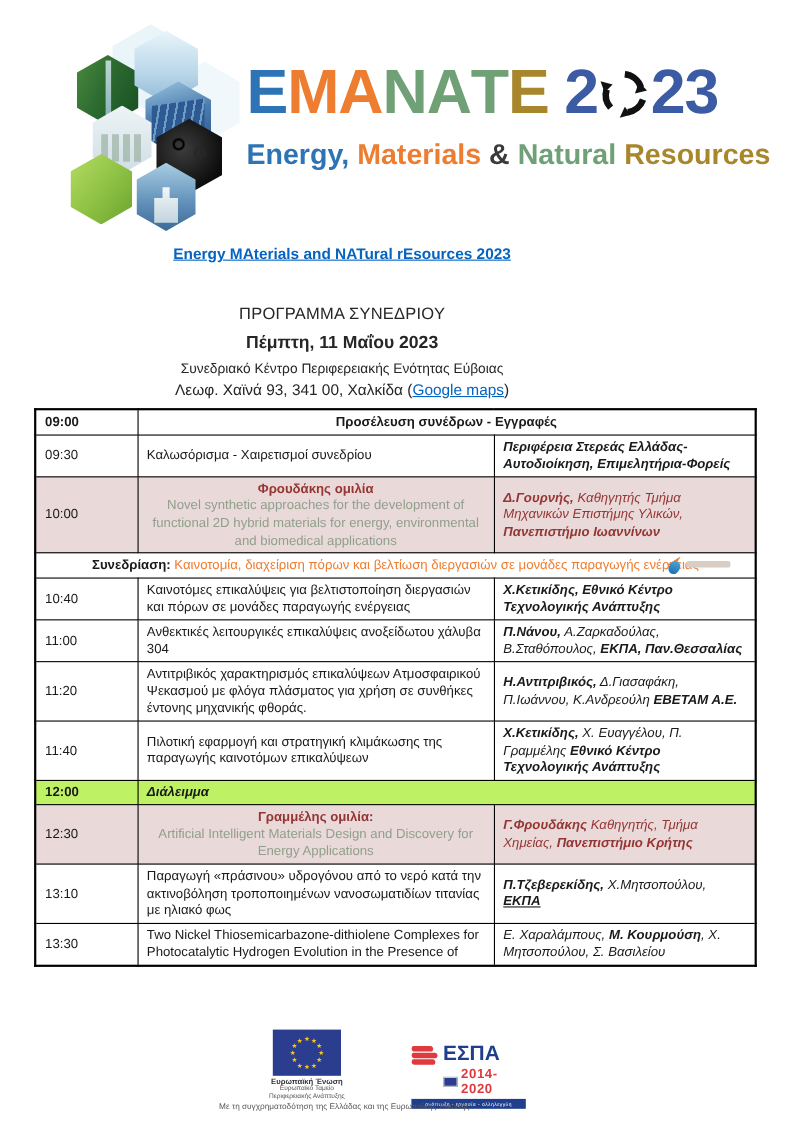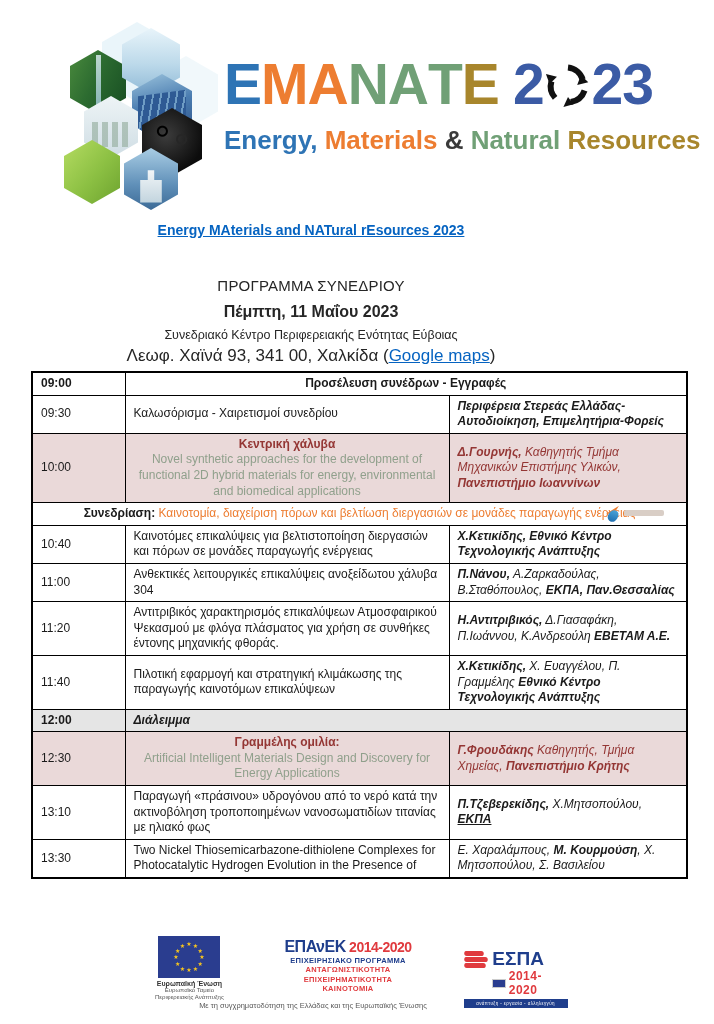--- a/index.html
+++ b/index.html
@@ -31,21 +31,21 @@
   .recycle-wrap { display:inline-block; width:46px; height:50px; margin:0 1px; }
   .logo-subtitle { font-size:26px; font-weight:bold; margin-top:12px; white-space:nowrap; letter-spacing:0px; }
 
   
   .center-line { position:absolute; left:0; width:622px; text-align:center; color:#262626; }
   .main-link-line { top:222px; font-size:14px; font-weight:bold; }
   a.doc-link { color:#0563c1; text-decoration:underline; cursor:pointer; }
   .program-title { top:277px; font-size:15px; letter-spacing:.2px; }
   .date-title { top:303px; font-size:16px; font-weight:bold; }
   .venue-1 { top:328px; font-size:12.5px; }
-  .venue-2 { top:346px; font-size:17px; }
+  .venue-2 { top:346px; font-size:14px; }
 
   
   table.schedule { position:absolute; top:371px; left:31px; width:655px; border-collapse:collapse; table-layout:fixed; border:2px solid #000; }
   table.schedule td { border:1px solid #000; padding:3px 8px; font-size:12px; line-height:1.3; color:#1a1a1a; vertical-align:middle; }
   td.time-cell { font-size:12px; }
   td.time-cell.bold { font-weight:bold; }
   td.title-cell {}
   td.speakers-cell { font-style:italic; }
   td.center-merged { text-align:center; font-weight:bold; }
   .keynote-label { text-align:center; font-weight:bold; }
@@ -153,21 +153,21 @@
           <td class="center-merged" colspan="2">Προσέλευση συνέδρων - Εγγραφές</td>
         </tr>
         <tr>
           <td class="time-cell">09:30</td>
           <td class="title-cell">Καλωσόρισμα - Χαιρετισμοί συνεδρίου</td>
           <td class="speakers-cell"><span style="font-weight: bold;">Περιφέρεια Στερεάς Ελλάδας-Αυτοδιοίκηση, Επιμελητήρια-Φορείς</span></td>
         </tr>
         <tr style="background: rgb(234, 217, 217);">
           <td class="time-cell">10:00</td>
           <td class="title-cell">
-            <div class="keynote-label" style="color: rgb(148, 54, 52);">Κεντρική χάλυβα</div>
+            <div class="keynote-label" style="color: rgb(148, 54, 52);">Φρουδάκης ομιλία</div>
             <div class="keynote-title" style="color: rgb(144, 160, 140);">Novel synthetic approaches for the development of functional 2D hybrid materials for energy, environmental and biomedical applications</div>
           </td>
           <td class="speakers-cell"><span style="font-weight: bold; color: rgb(148, 54, 52);">Δ.Γουρνής,</span><span style="color: rgb(148, 54, 52);"> Καθηγητής Τμήμα Μηχανικών Επιστήμης Υλικών,</span><span style="font-weight: bold; color: rgb(148, 54, 52);"> Πανεπιστήμιο Ιωαννίνων</span></td>
         </tr>
         <tr>
           <td class="session-cell" colspan="3"><span class="session-label">Συνεδρίαση:</span><span style="color: rgb(237, 125, 49);"> Καινοτομία, διαχείριση πόρων και βελτίωση διεργασιών σε μονάδες παραγωγής ενέργειας</span><div class="session-logo">
               <div class="slogo-swoosh"></div>
               <div class="slogo-drop"></div>
               <div class="slogo-text"></div>
             </div></td>
@@ -185,21 +185,21 @@
         <tr>
           <td class="time-cell">11:20</td>
           <td class="title-cell">Αντιτριβικός χαρακτηρισμός επικαλύψεων Ατμοσφαιρικού Ψεκασμού με φλόγα πλάσματος για χρήση σε συνθήκες έντονης μηχανικής φθοράς.</td>
           <td class="speakers-cell"><span style="font-weight: bold;">Η.Αντιτριβικός,</span><span> Δ.Γιασαφάκη, Π.Ιωάννου, Κ.Ανδρεούλη </span><span style="font-weight: bold;">ΕΒΕΤΑΜ Α.Ε.</span></td>
         </tr>
         <tr>
           <td class="time-cell">11:40</td>
           <td class="title-cell">Πιλοτική εφαρμογή και στρατηγική κλιμάκωσης της παραγωγής καινοτόμων επικαλύψεων</td>
           <td class="speakers-cell"><span style="font-weight: bold;">Χ.Κετικίδης,</span><span> Χ. Ευαγγέλου, Π. Γραμμέλης </span><span style="font-weight: bold;">Εθνικό Κέντρο Τεχνολογικής Ανάπτυξης</span></td>
         </tr>
-        <tr style="background: #e5e5e5;">
+        <tr style="background: #bef264;">
           <td class="time-cell bold">12:00</td>
           <td class="break-cell" colspan="2">Διάλειμμα</td>
         </tr>
         <tr style="background: rgb(234, 217, 217);">
           <td class="time-cell">12:30</td>
           <td class="title-cell">
             <div class="keynote-label" style="color: rgb(148, 54, 52);">Γραμμέλης ομιλία:</div>
             <div class="keynote-title" style="color: rgb(144, 160, 140);">Artificial Intelligent Materials Design and Discovery for Energy Applications</div>
           </td>
           <td class="speakers-cell"><span style="font-weight: bold; color: rgb(148, 54, 52);">Γ.Φρουδάκης</span><span style="color: rgb(148, 54, 52);"> Καθηγητής, Τμήμα Χημείας,</span><span style="font-weight: bold; color: rgb(148, 54, 52);"> Πανεπιστήμιο Κρήτης</span></td>
@@ -232,27 +232,20 @@
             <text x="19.7" y="29.7" font-size="6" fill="#f7c51e" text-anchor="middle">★</text>
             <text x="18.0" y="23.2" font-size="6" fill="#f7c51e" text-anchor="middle">★</text>
             <text x="19.7" y="16.7" font-size="6" fill="#f7c51e" text-anchor="middle">★</text>
             <text x="24.5" y="11.9" font-size="6" fill="#f7c51e" text-anchor="middle">★</text>
           </svg>
       </div>
       <div class="eu-cap1">Ευρωπαϊκή Ένωση</div>
       <div class="eu-cap2">Ευρωπαϊκό Ταμείο</div>
       <div class="eu-cap2">Περιφερειακής Ανάπτυξης</div>
     </div>
-    <div class="epanek-block">
-      <div class="epanek-title"><span class="b">ΕΠΑνΕΚ</span><span class="r"> 2014-2020</span></div>
-      <div class="epanek-line blue">ΕΠΙΧΕΙΡΗΣΙΑΚΟ ΠΡΟΓΡΑΜΜΑ</div>
-      <div class="epanek-line red">ΑΝΤΑΓΩΝΙΣΤΙΚΟΤΗΤΑ</div>
-      <div class="epanek-line red">ΕΠΙΧΕΙΡΗΜΑΤΙΚΟΤΗΤΑ</div>
-      <div class="epanek-line red">ΚΑΙΝΟΤΟΜΙΑ</div>
-    </div>
     <div class="espa-block">
       <div class="espa-top">
         <div class="espa-icon">
             <i></i>
             <i></i>
             <i></i>
           </div>
         <div>
           <div class="espa-word">ΕΣΠΑ</div>
           <div class="espa-flagline">

